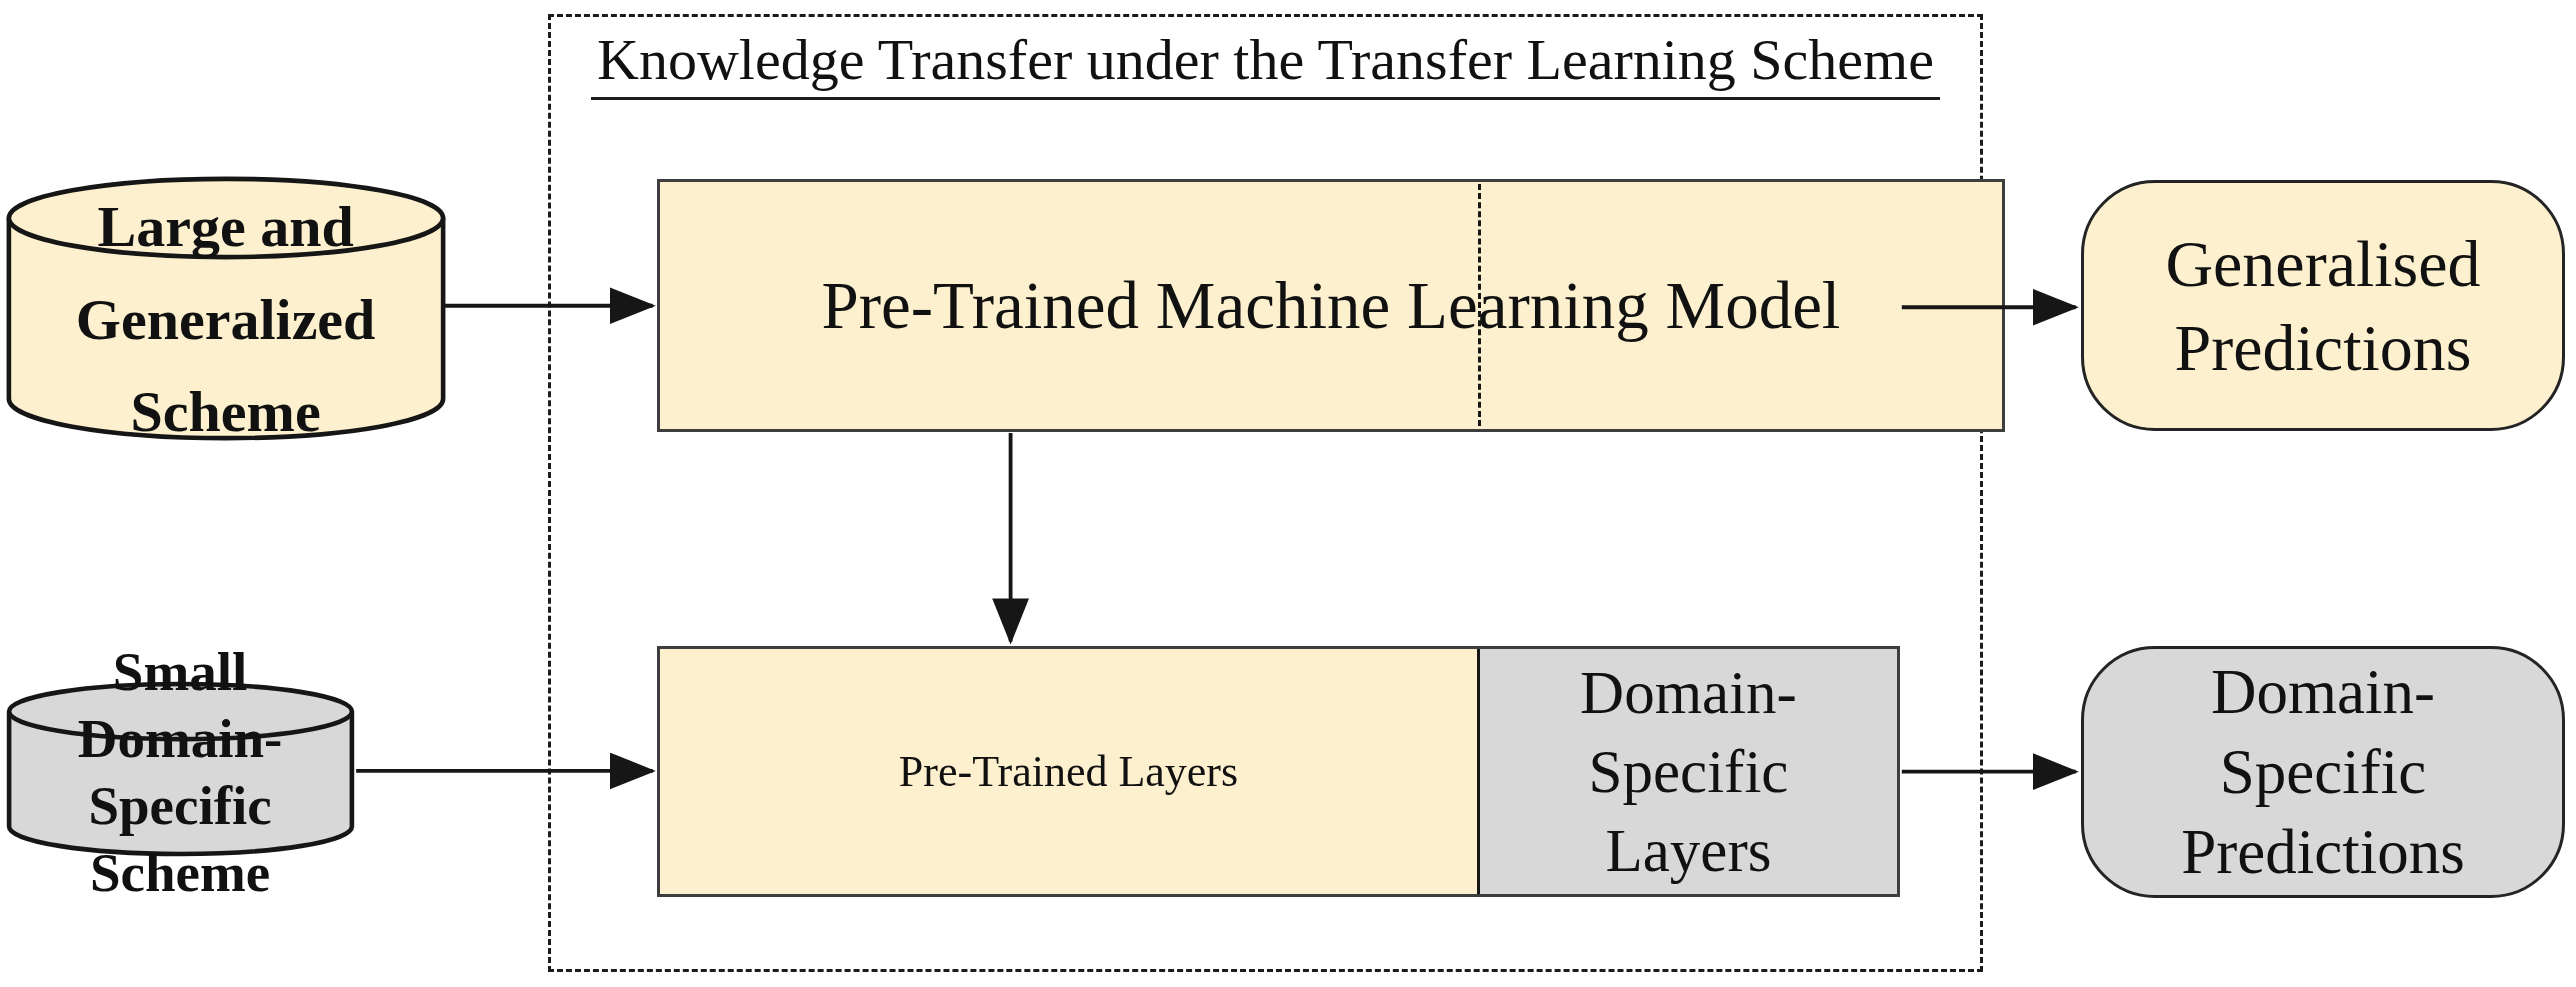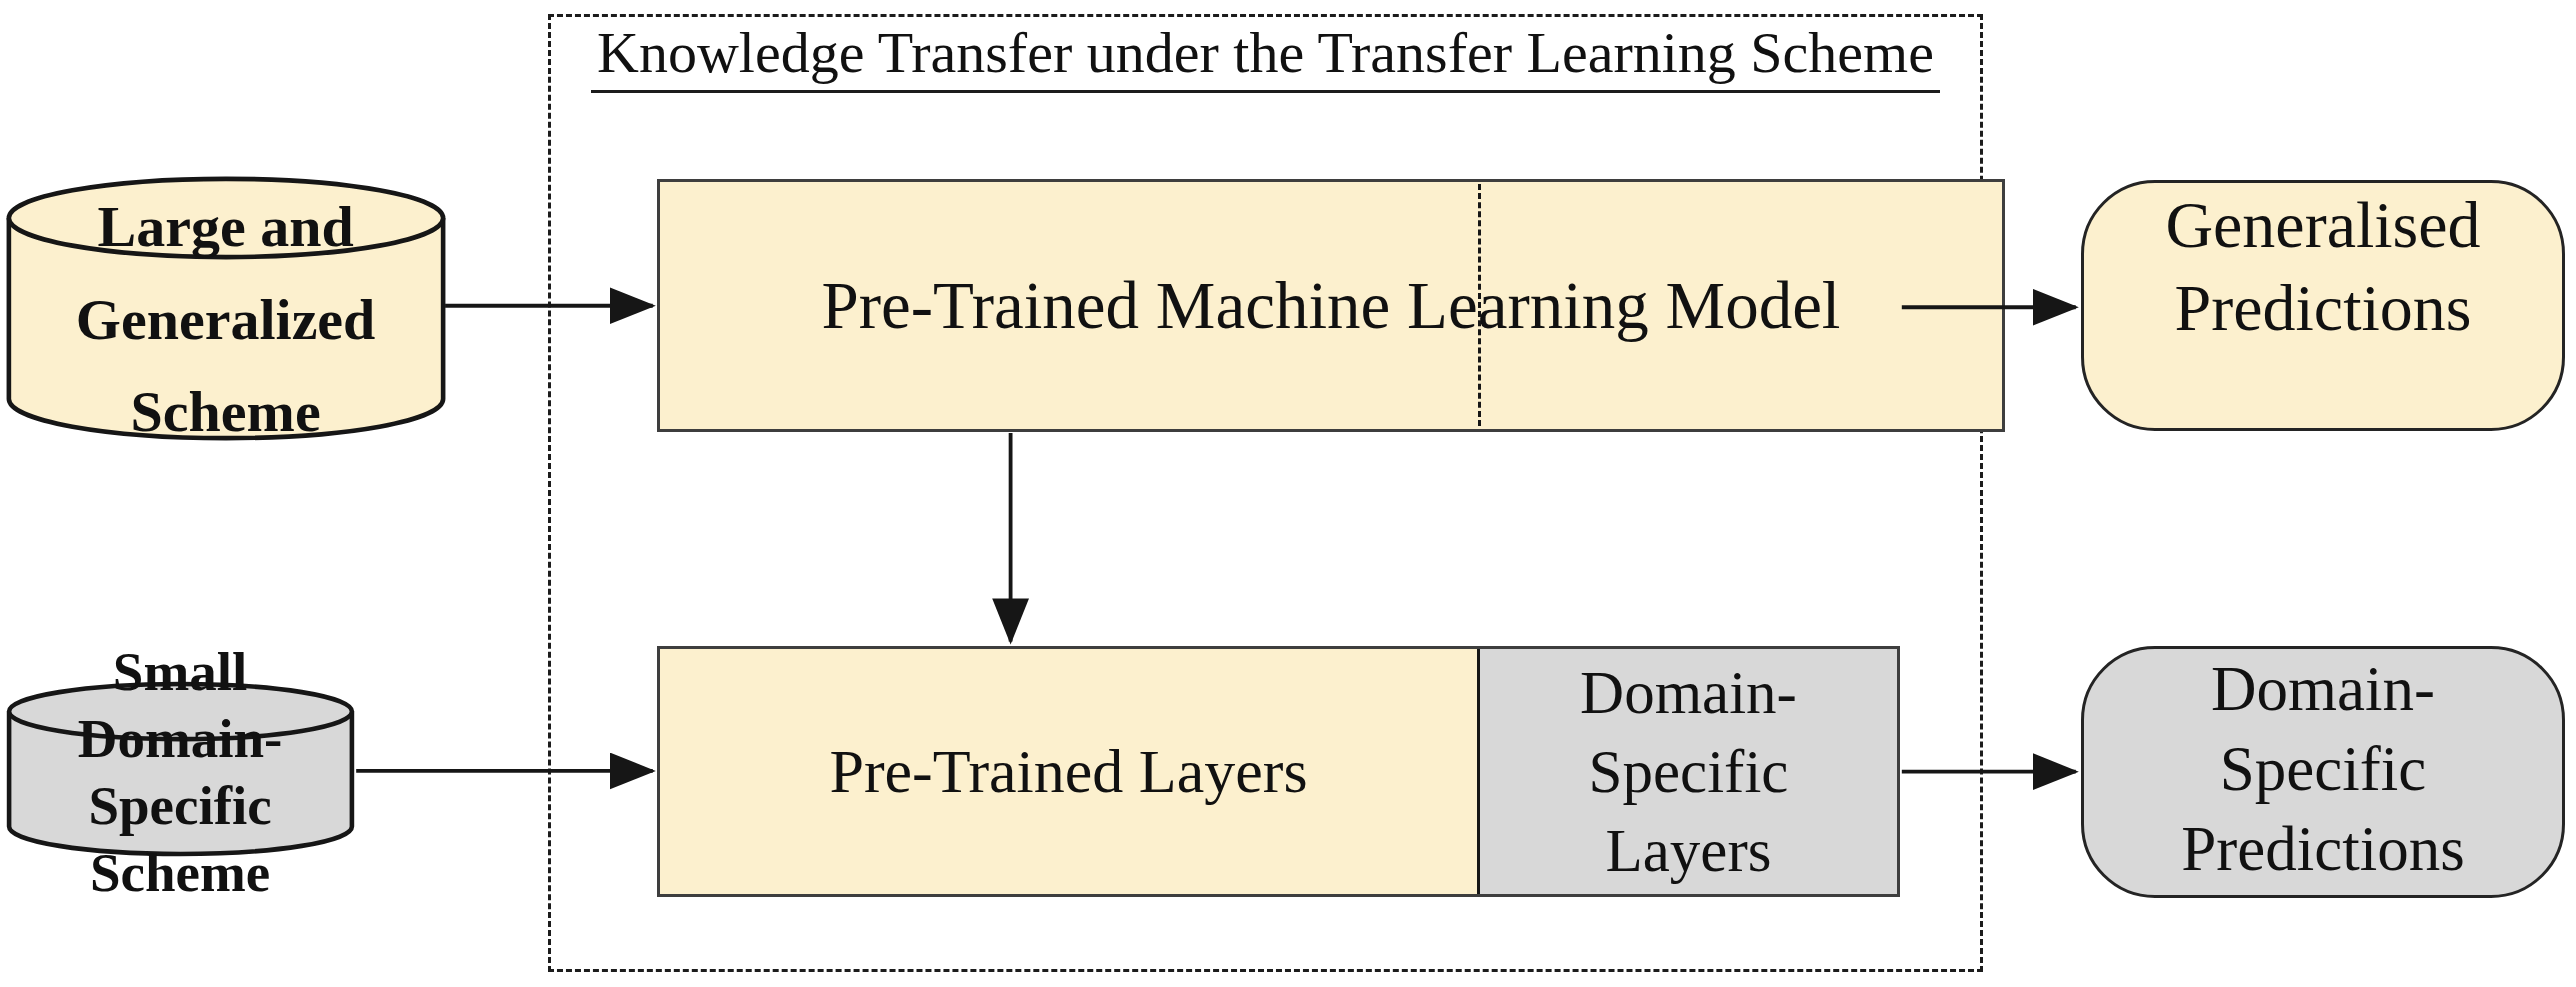--- a/index.html
+++ b/index.html
@@ -17,21 +17,21 @@
   
   #tl-container {
     left: 548px; top: 14px;
     width: 1435px; height: 958px;
     border: 3.8px dashed #1c1c1c;
     box-sizing: border-box;
   }
 
   
   #title-wrap {
-    left: 548px; top: 23px;
+    left: 548px; top: 30px;
     width: 1435px;
     text-align: center;
   }
   #title-wrap .title-text {
     display: inline-block;
     font-size: 58px;
     line-height: 1.05;
     border-bottom: 3.8px solid #1c1c1c;
     padding: 0 6.1px 6.1px 6.1px;
     white-space: nowrap;
@@ -62,38 +62,38 @@
     width: 1243px; height: 251px;
     box-sizing: border-box;
     border: 3.8px solid #3e3e3e;
     display: flex;
     align-items: stretch;
   }
   #pretrained-layers {
     flex: 0 0 817px;
     background: #FCF0CE;
     display: flex; align-items: center; justify-content: center;
-    font-size: 62px; text-align: center;
+    font-size: 44px; text-align: center;
   }
   #domain-layers {
     flex: 1 1 auto;
     background: #D8D8D8;
     border-left: 3.8px solid #161616;
     display: flex; flex-direction: column;
     align-items: center; justify-content: center;
     font-size: 61px; line-height: 1.3; text-align: center;
   }
 
   
   .round-box {
     box-sizing: border-box;
     border: 3.8px solid #242424;
     border-radius: 74px;
     display: flex; flex-direction: column;
-    align-items: center; 
+    align-items: center; justify-content: center;
     text-align: center;
   }
   #gen-pred {
     left: 2081px; top: 180px;
     width: 484px; height: 251px;
     background: #FCF0CE;
     font-size: 66px; line-height: 1.26;
   }
   #dom-pred {
     left: 2081px; top: 646px;

